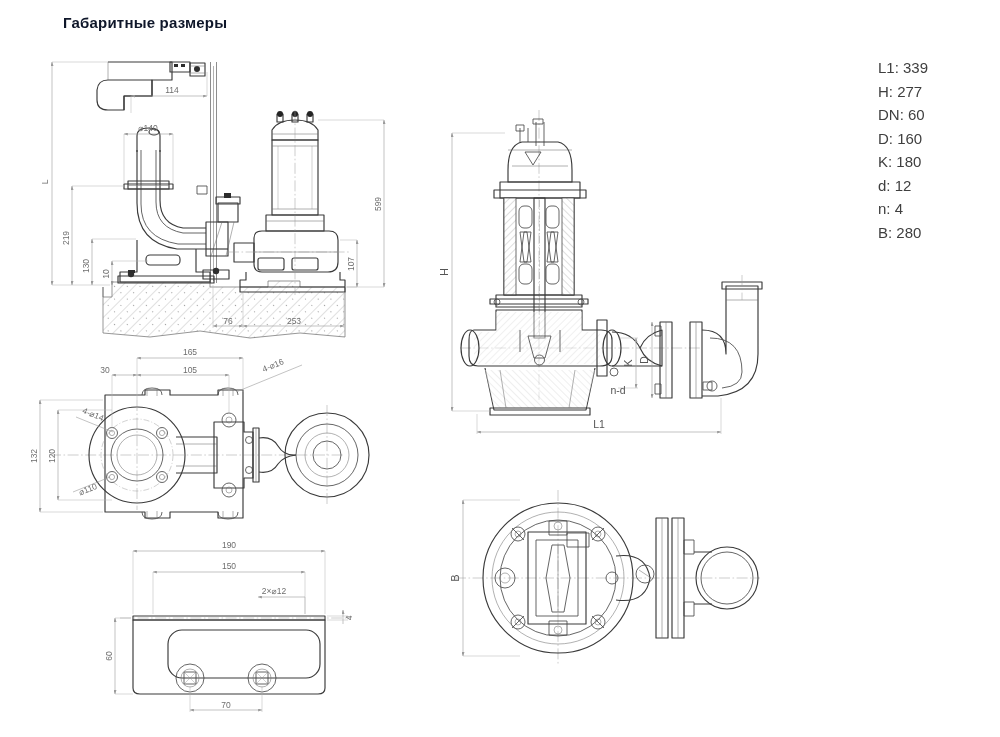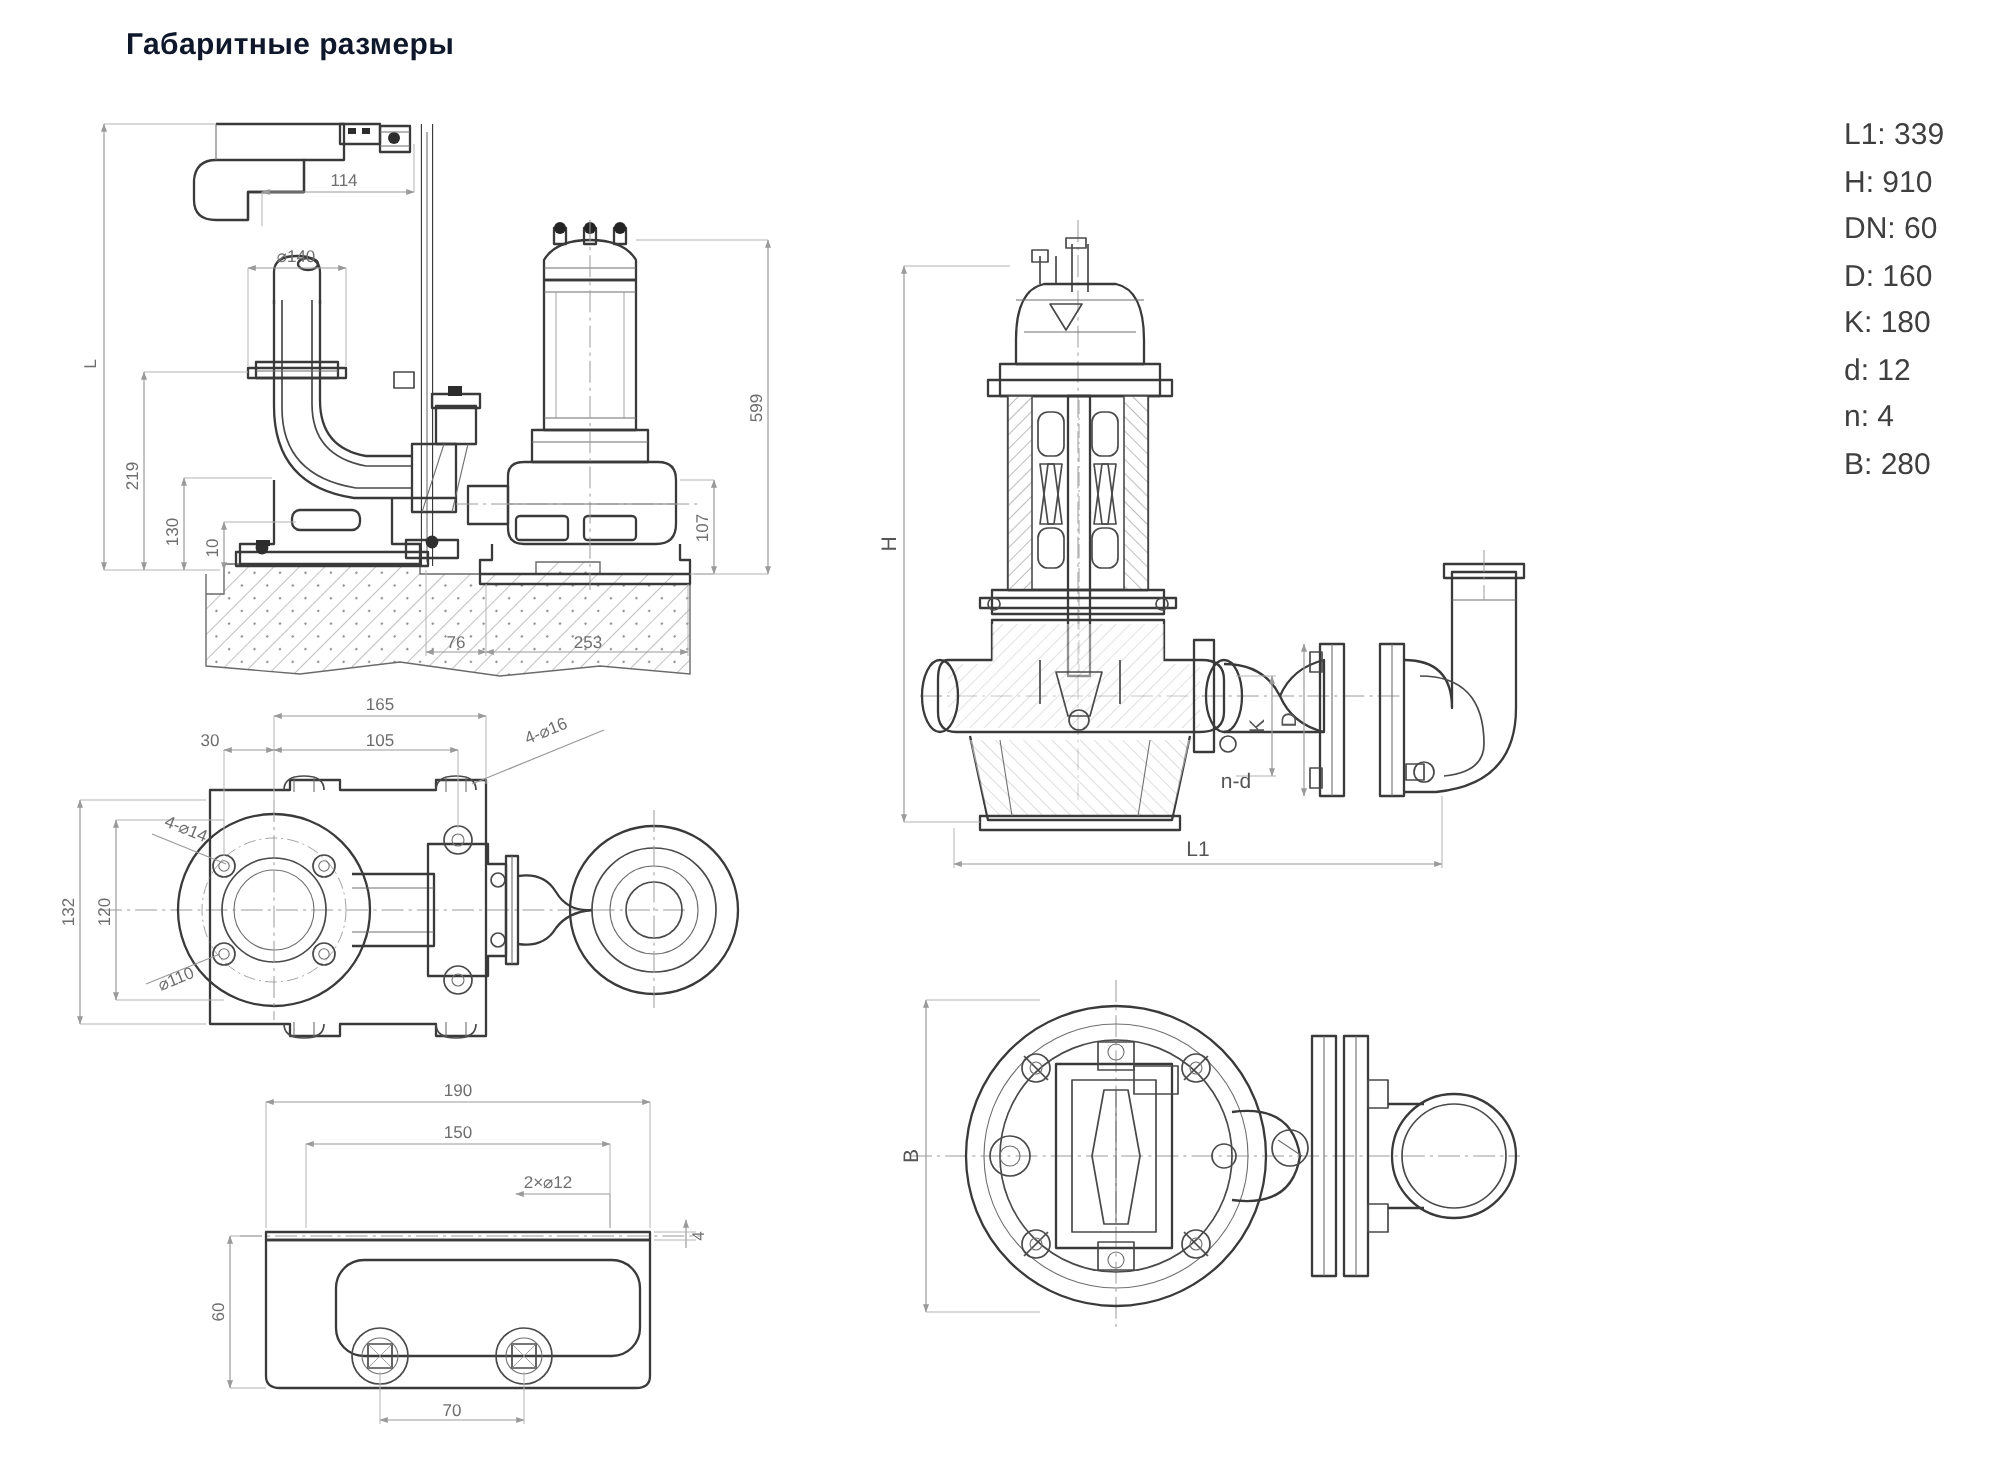--- a/index.html
+++ b/index.html
@@ -6,21 +6,21 @@
   body{
     width:1000px;height:737px;position:relative;overflow:hidden;
     font-family:"Liberation Sans", sans-serif;color:#3b3b3b;
   }
   #page-title{
     position:absolute;left:28px;top:14px;
     font-size:15px;font-weight:bold;color:#0f172a;letter-spacing:.2px;margin-left:35px;
   }
   .specs{
     position:absolute;left:878px;top:56px;
-    font-size:15px;line-height:23.5px;color:#3f3f3f;margin-left:44px;
+    font-size:15px;line-height:23.5px;color:#3f3f3f;
   }
   .spec-row{white-space:nowrap;}
   .svg-stage{position:absolute;left:0;top:0;width:1000px;height:737px;border-radius:20px;}
   svg{display:block;}
   text{font-family:"Liberation Sans", sans-serif;fill:#6e6e6e;}
   .dim{font-size:8.5px;}
   .dim-b{font-size:10.5px;fill:#555;}
   .dimline{stroke:#9a9a9a;stroke-width:.6;fill:none;}
   .extline{stroke:#b3b3b3;stroke-width:.5;fill:none;}
   .outline{stroke:#3a3a3a;stroke-width:1.15;fill:none;stroke-linejoin:round;}
@@ -31,21 +31,21 @@
   .fillw{fill:#ffffff;}
   .fill-k{fill:#2c2c2c;}
 </style>
 </head>
 <body>
 
 <div id="page-title">Габаритные размеры</div>
 
 <div class="specs">
   <div class="spec-row">L1: 339</div>
-  <div class="spec-row">H: 910</div>
+  <div class="spec-row">H: 277</div>
   <div class="spec-row">DN: 60</div>
   <div class="spec-row">D: 160</div>
   <div class="spec-row">K: 180</div>
   <div class="spec-row">d: 12</div>
   <div class="spec-row">n: 4</div>
   <div class="spec-row">B: 280</div>
 </div>
 
 <div class="svg-stage">
 <svg width="1000" height="737" viewBox="0 0 1000 737" xmlns="http://www.w3.org/2000/svg">

